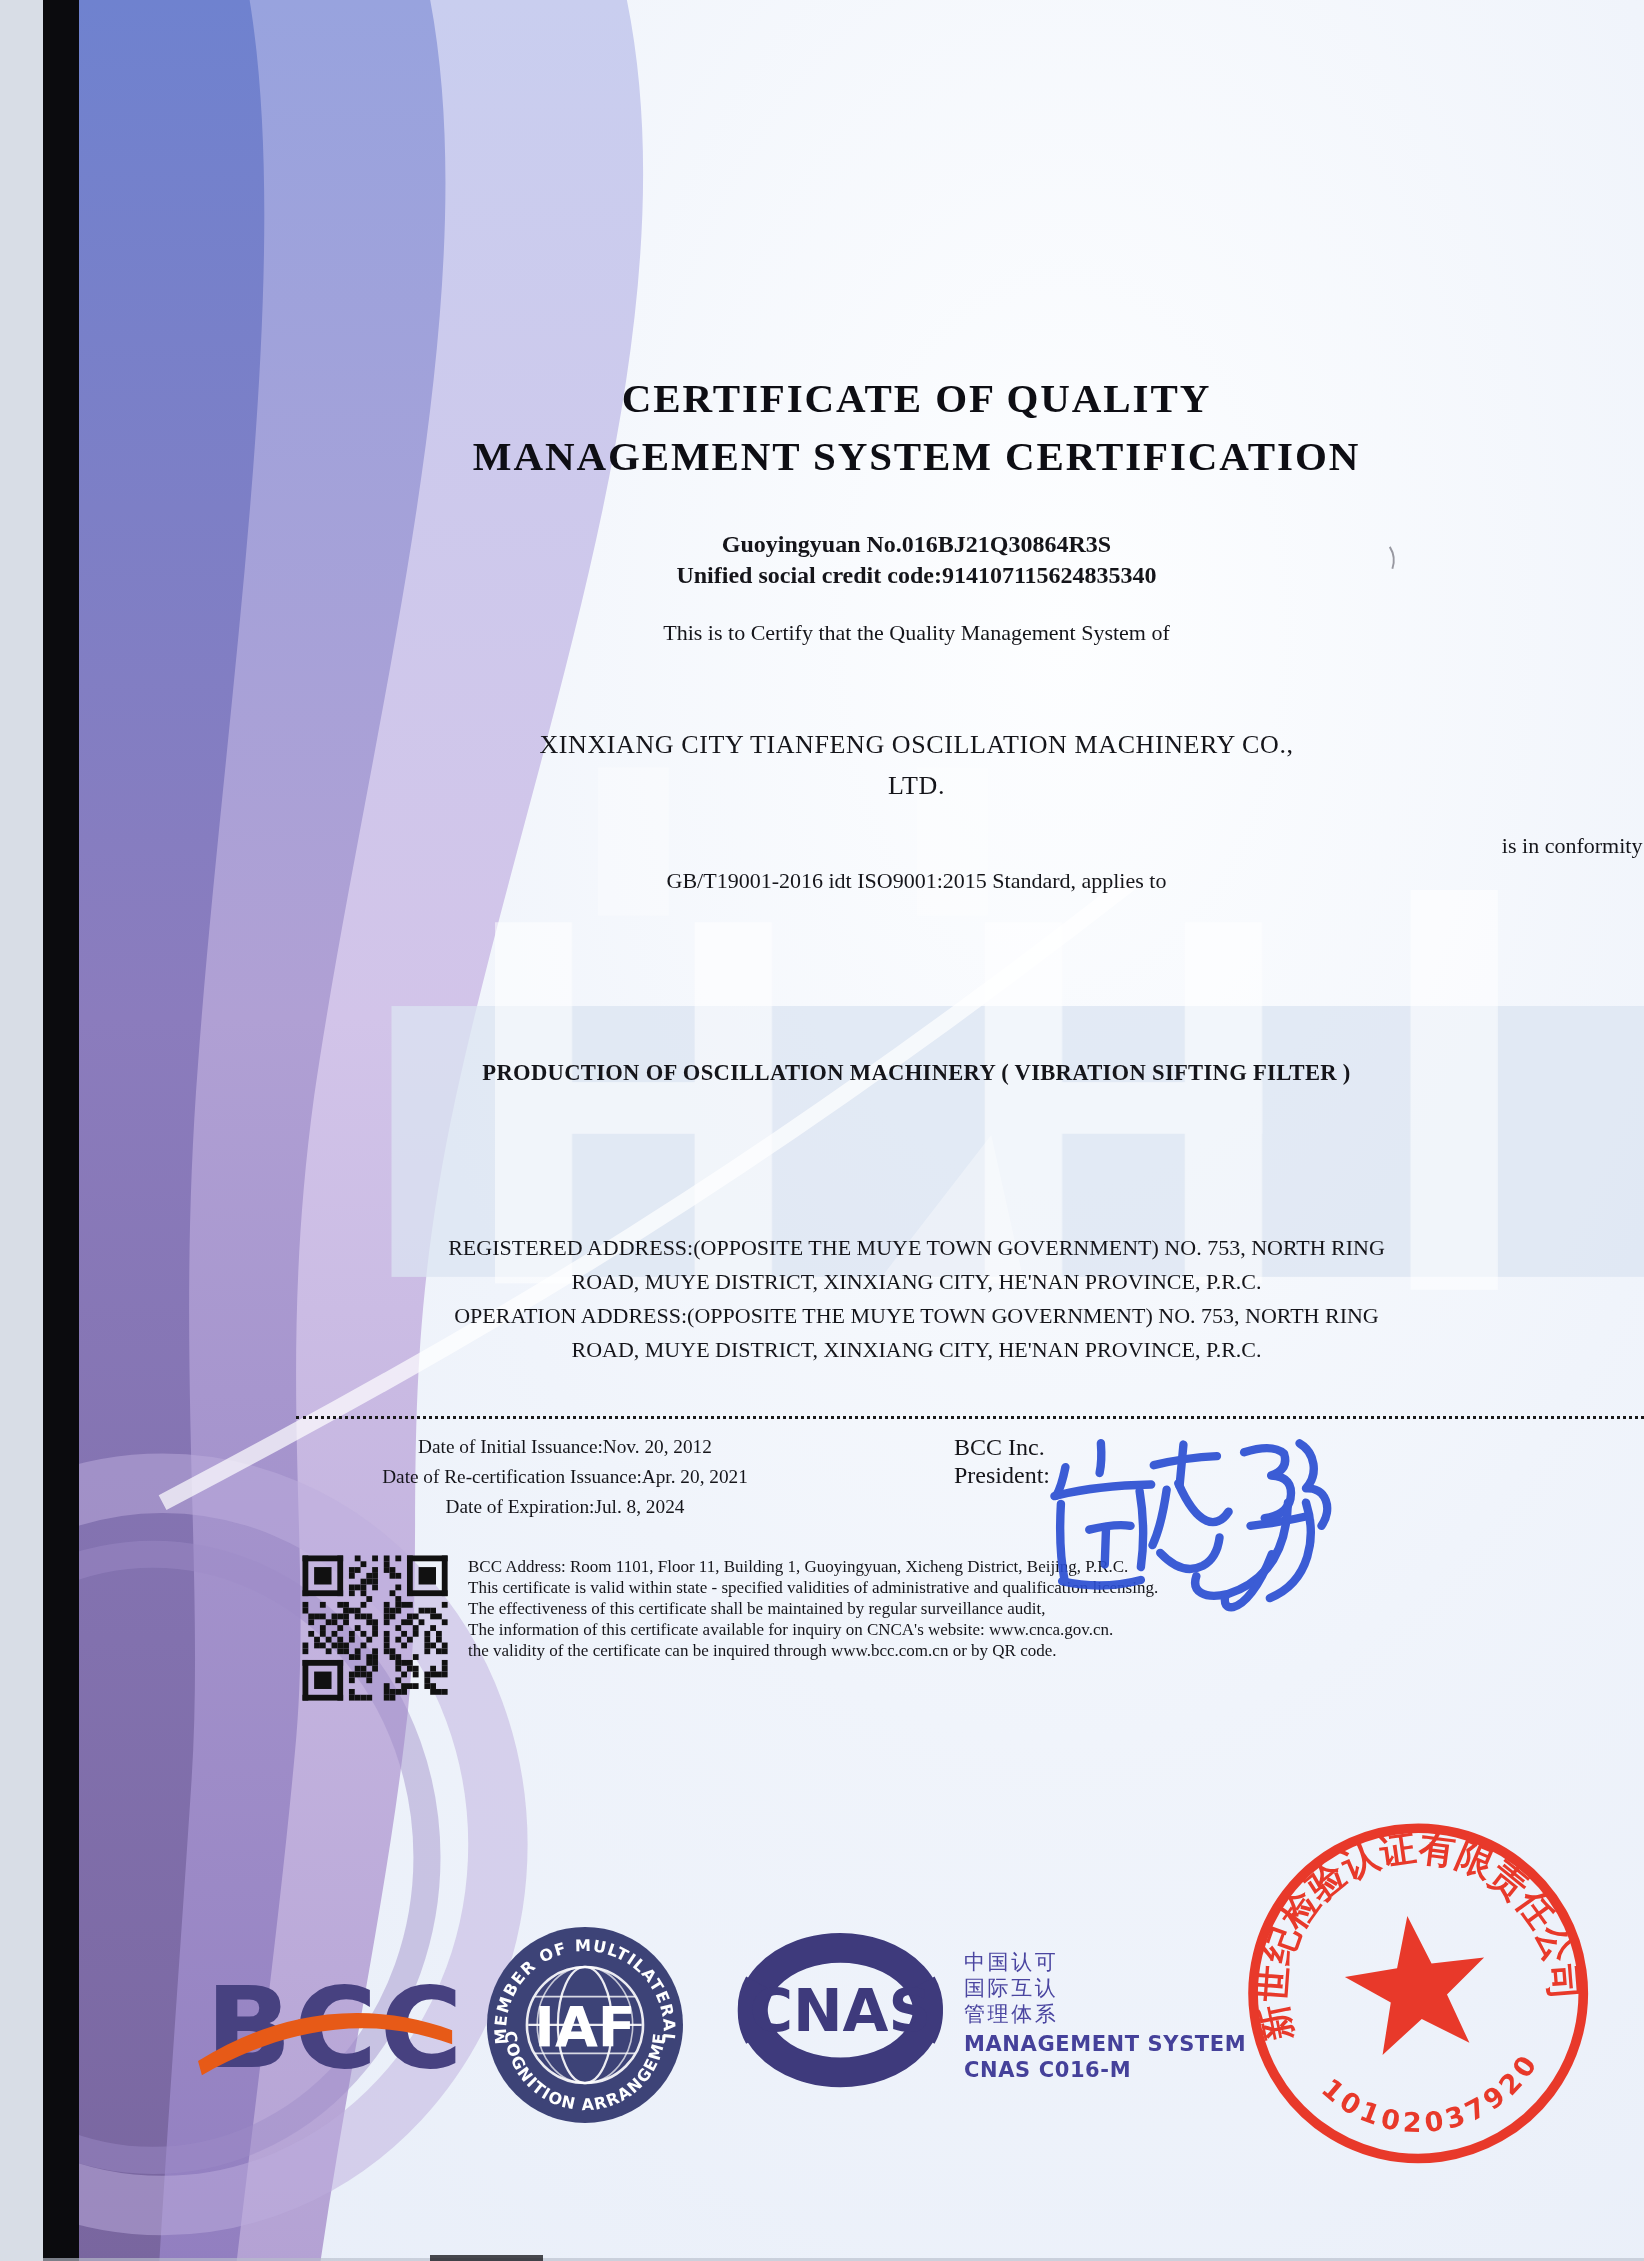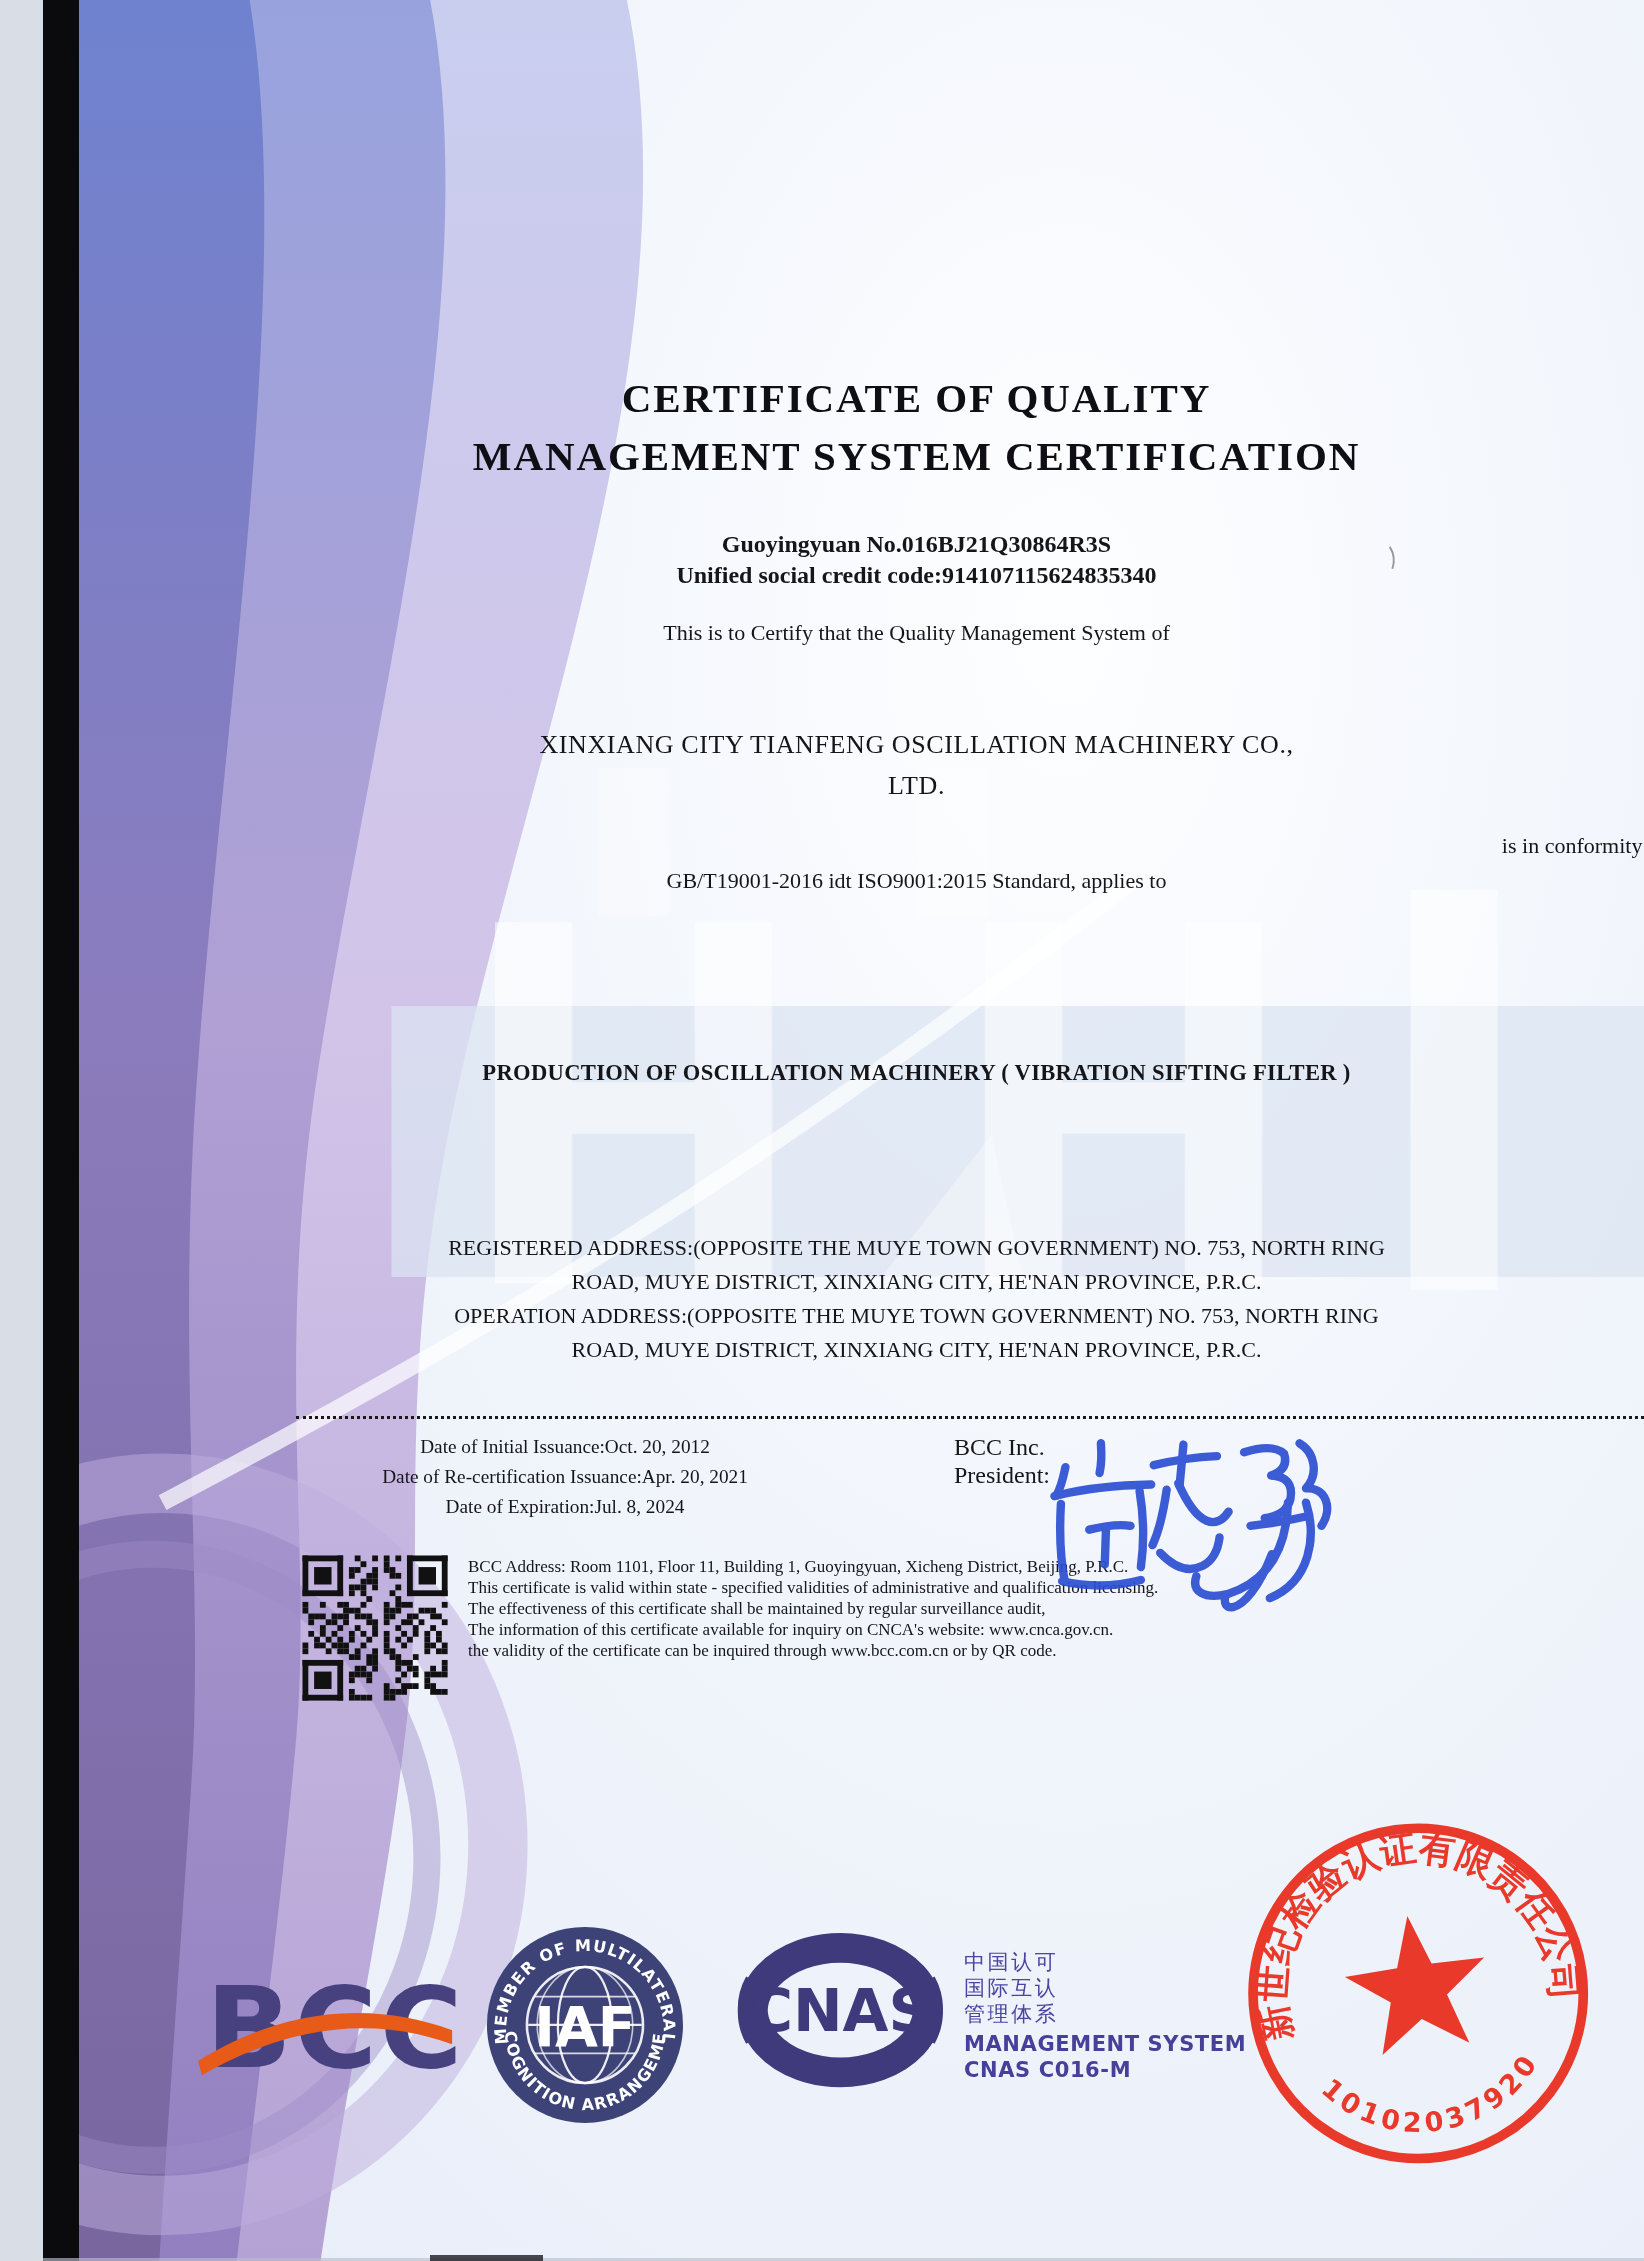--- a/index.html
+++ b/index.html
@@ -117,21 +117,21 @@
   <div class="abs centered" id="addresses">
     <div>REGISTERED ADDRESS:(OPPOSITE THE MUYE TOWN GOVERNMENT) NO. 753, NORTH RING</div>
     <div>ROAD, MUYE DISTRICT, XINXIANG CITY, HE'NAN PROVINCE, P.R.C.</div>
     <div>OPERATION ADDRESS:(OPPOSITE THE MUYE TOWN GOVERNMENT) NO. 753, NORTH RING</div>
     <div>ROAD, MUYE DISTRICT, XINXIANG CITY, HE'NAN PROVINCE, P.R.C.</div>
   </div>
 
   <div class="abs" id="sep"></div>
 
   <div class="abs" id="dates">
-    <div>Date of Initial Issuance:Oct. 20, 2012</div>
+    <div>Date of Initial Issuance:Nov. 20, 2012</div>
     <div>Date of Re-certification Issuance:Apr. 20, 2021</div>
     <div>Date of Expiration:Jul. 8, 2024</div>
   </div>
 
   <div class="abs" id="issuer">
     <div>BCC Inc.</div>
     <div>President:</div>
   </div>
 
   <div class="abs" id="fineprint">

